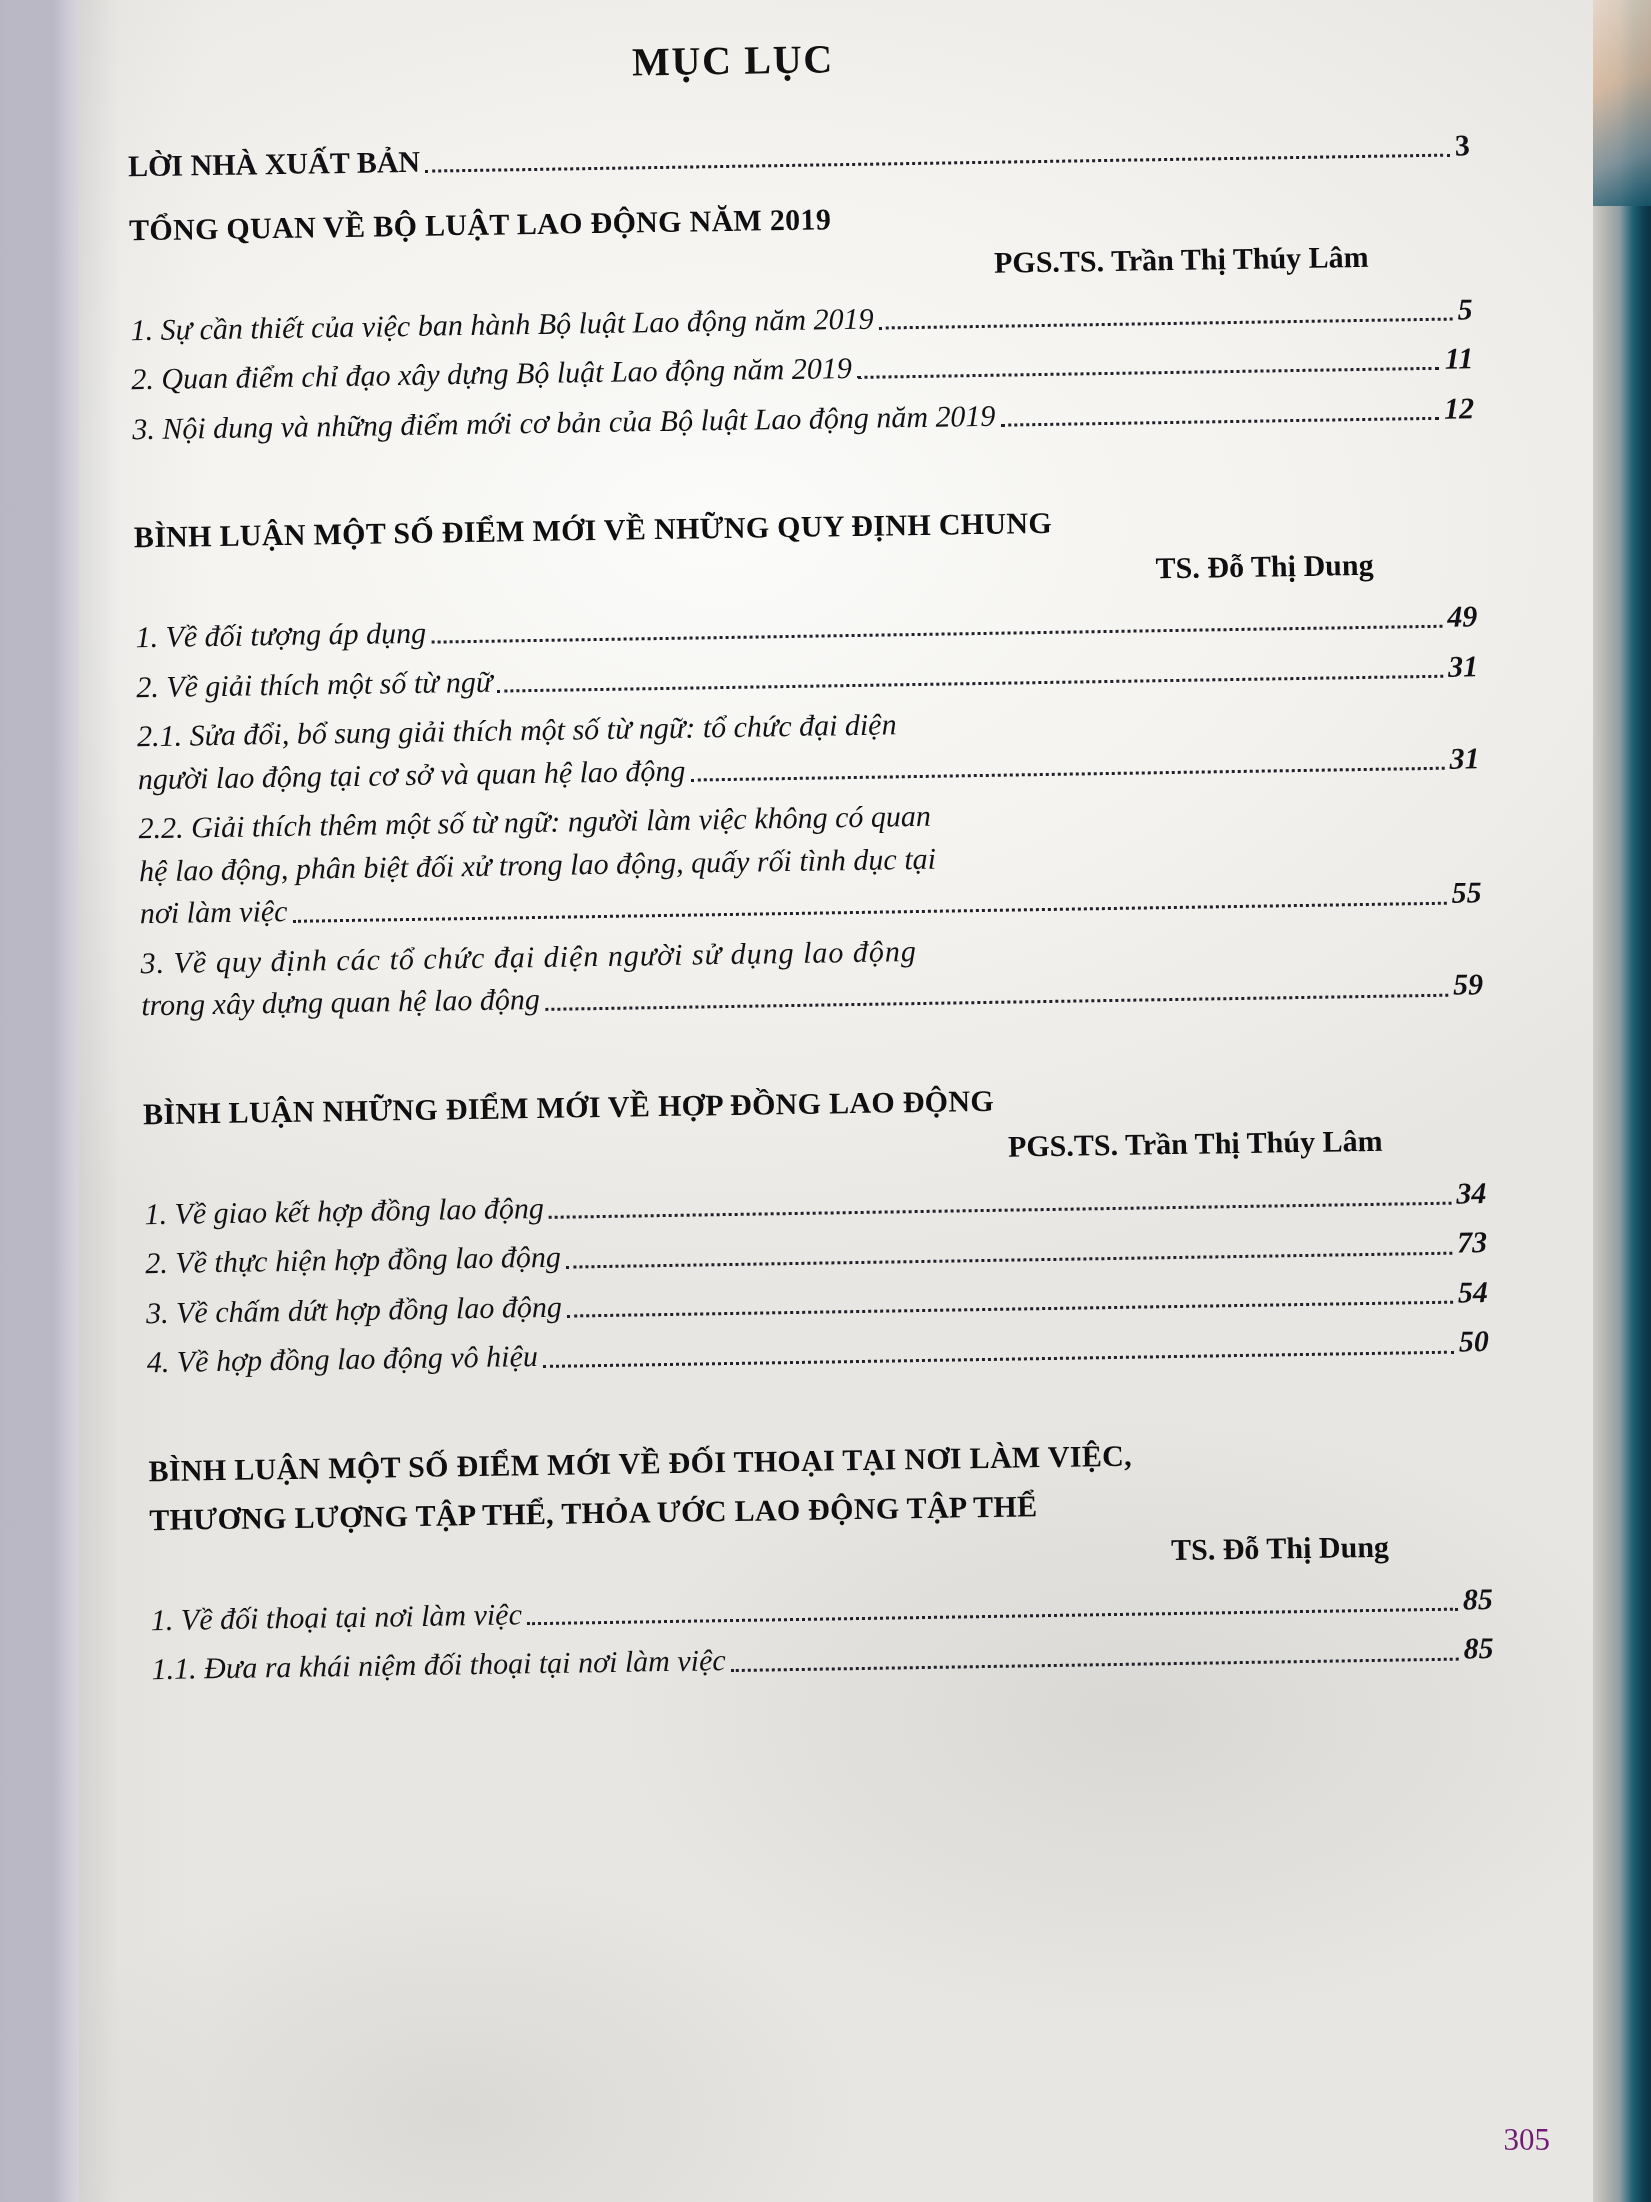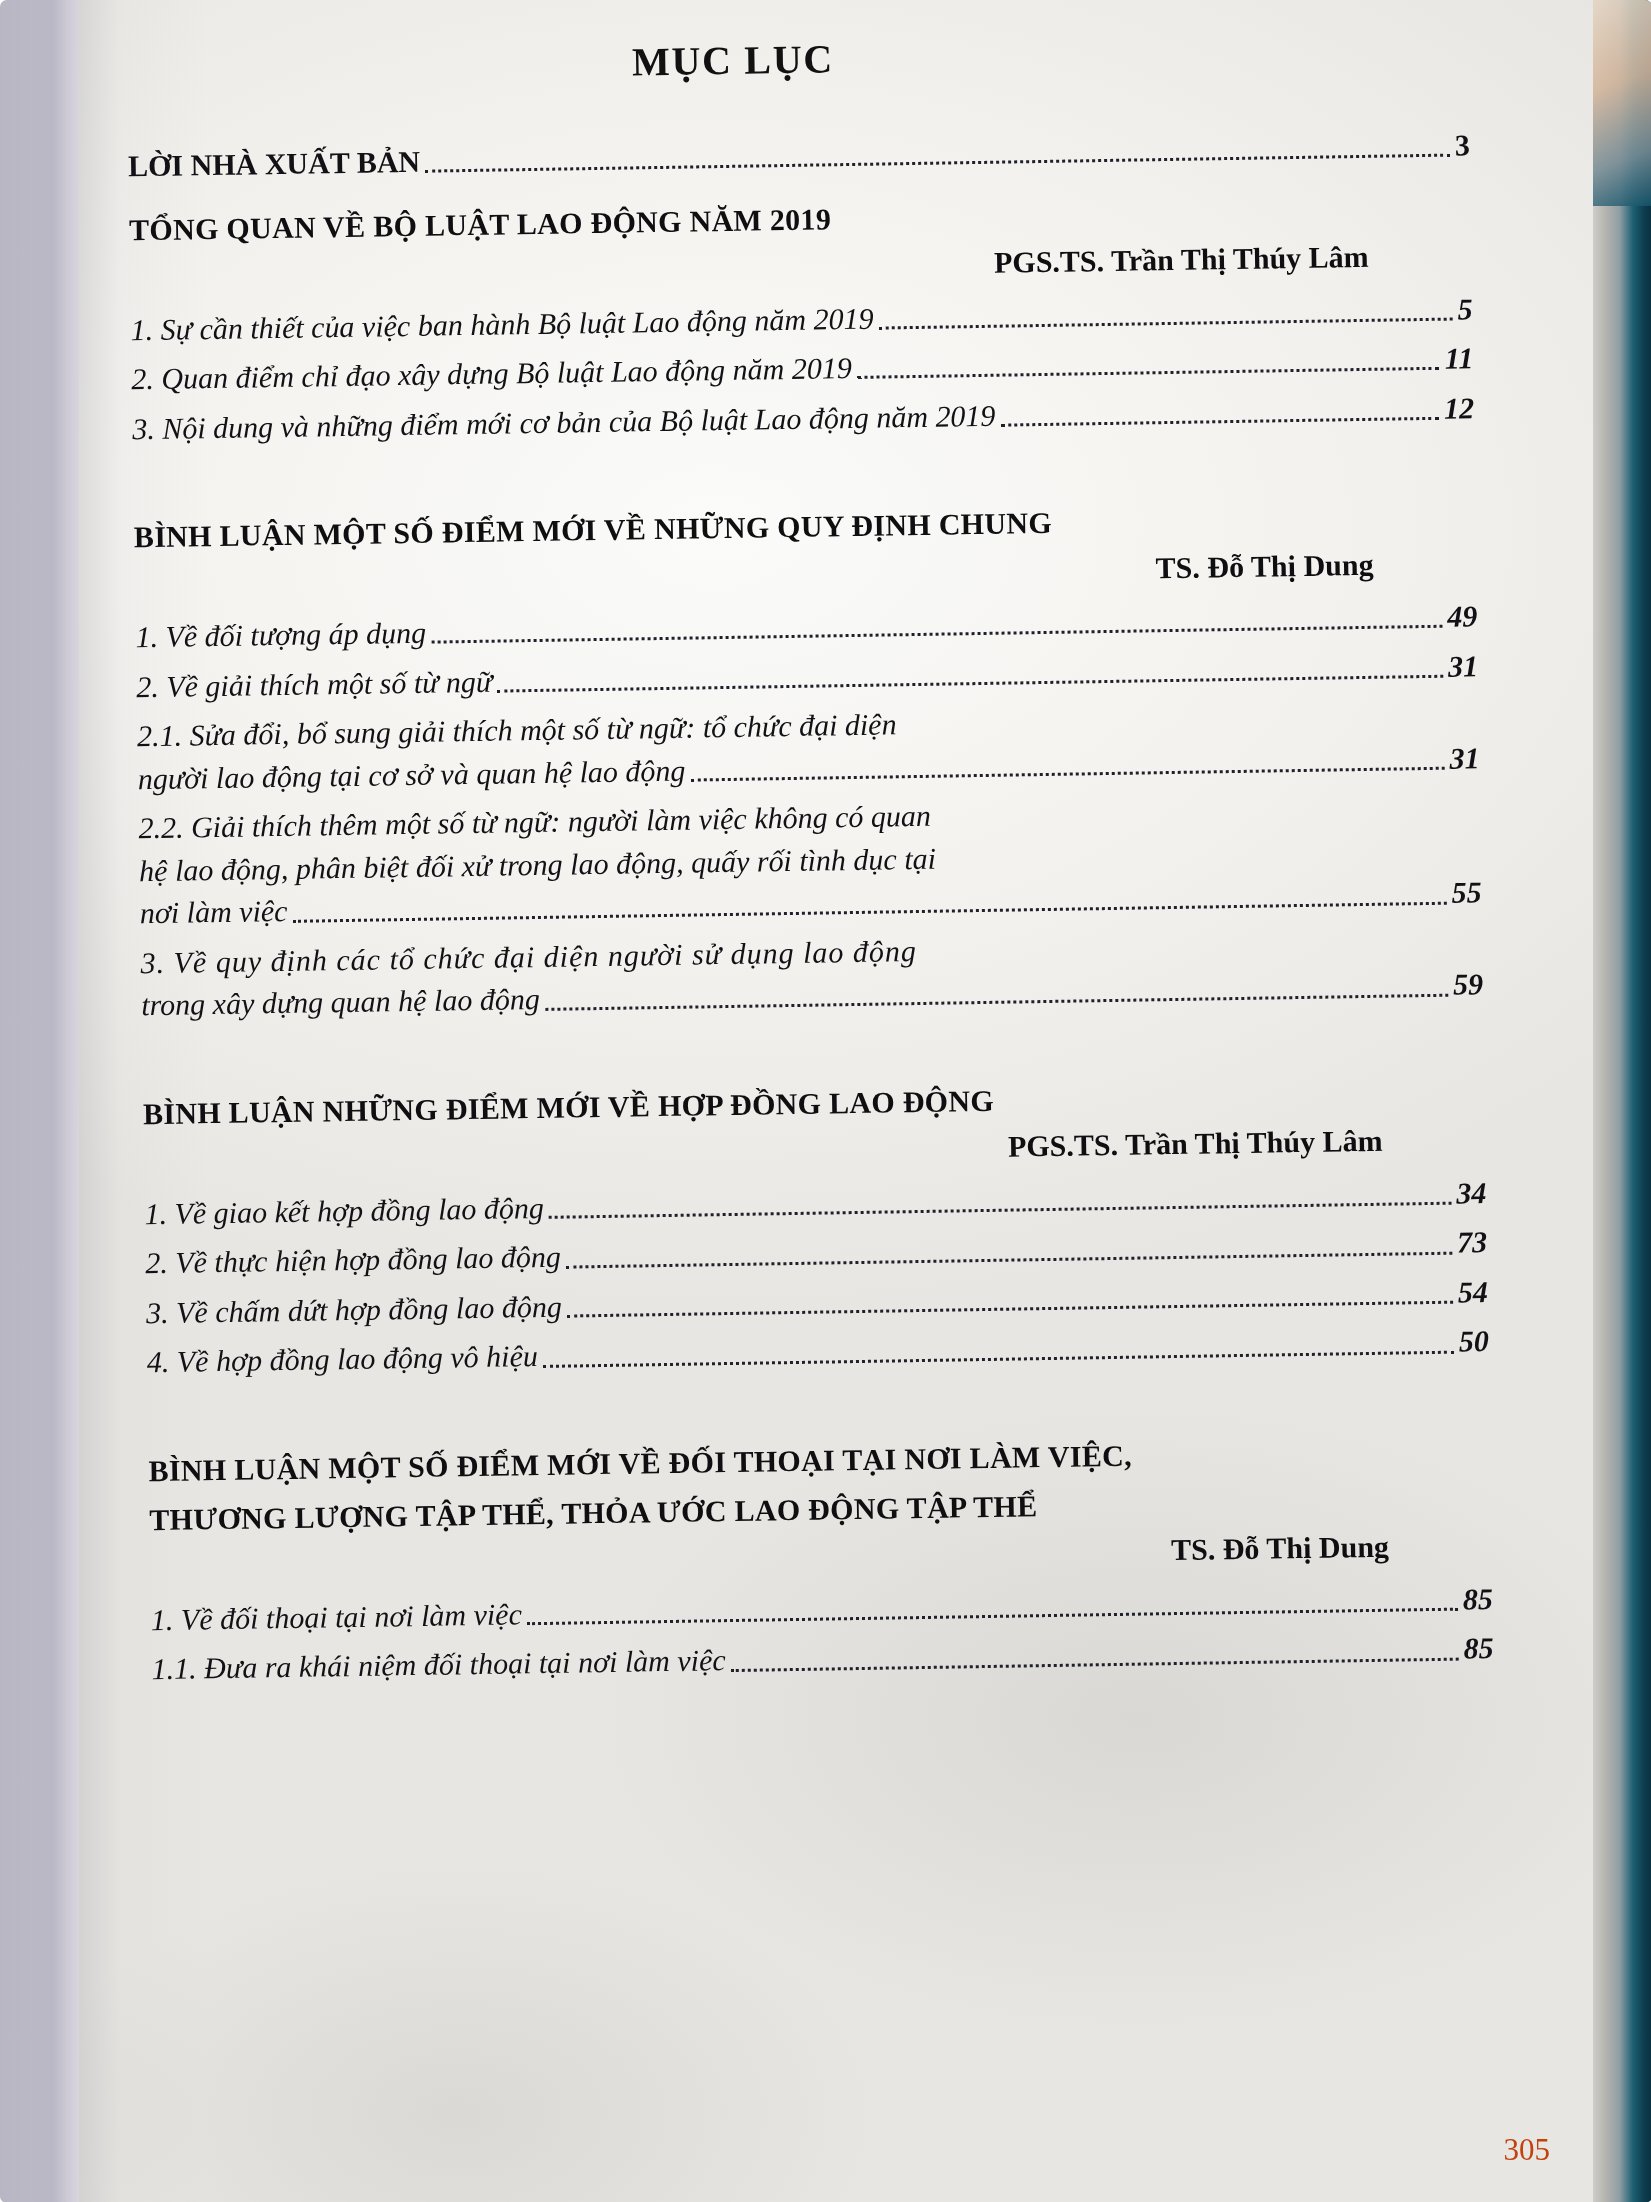--- a/index.html
+++ b/index.html
@@ -7,21 +7,20 @@
     padding: 0;
     background: #ffffff;
   }
   .page {
     position: relative;
     width: 1652px;
     height: 2203px;
     overflow: hidden;
     background: #e9e7ec;
     font-family: "Liberation Serif", serif;
-    border-radius: 7px;
   }
   
   .paper {
     position: absolute;
     left: 79px;
     top: 0;
     width: 1514px;
     height: 2203px;
     background:
       radial-gradient(ellipse 1205px 774px at 42% 24%, #fbfbf9 0%, #f2f1ee 55%, #e7e6e2 100%),
@@ -130,23 +129,23 @@
     color: #0f0f12;
   }
   .italic { font-style: italic; }
   .wrap-entry { font-style: italic; }
   .wrap-entry .line1 { display: block; }
   .block-gap { height: 38px; }
 
   .folio {
     position: absolute;
     right: 102px;
-    bottom: 35px;
+    bottom: 45px;
     font-size: 31px;
-    color: #c2410c;
+    color: #701a75;
   }
 
   
   .skew {
     transform: rotate(-0.9deg);
     transform-origin: 30% 10%;
   }
   .pad-right { padding-right: 103px; }
 </style>
 </head>

